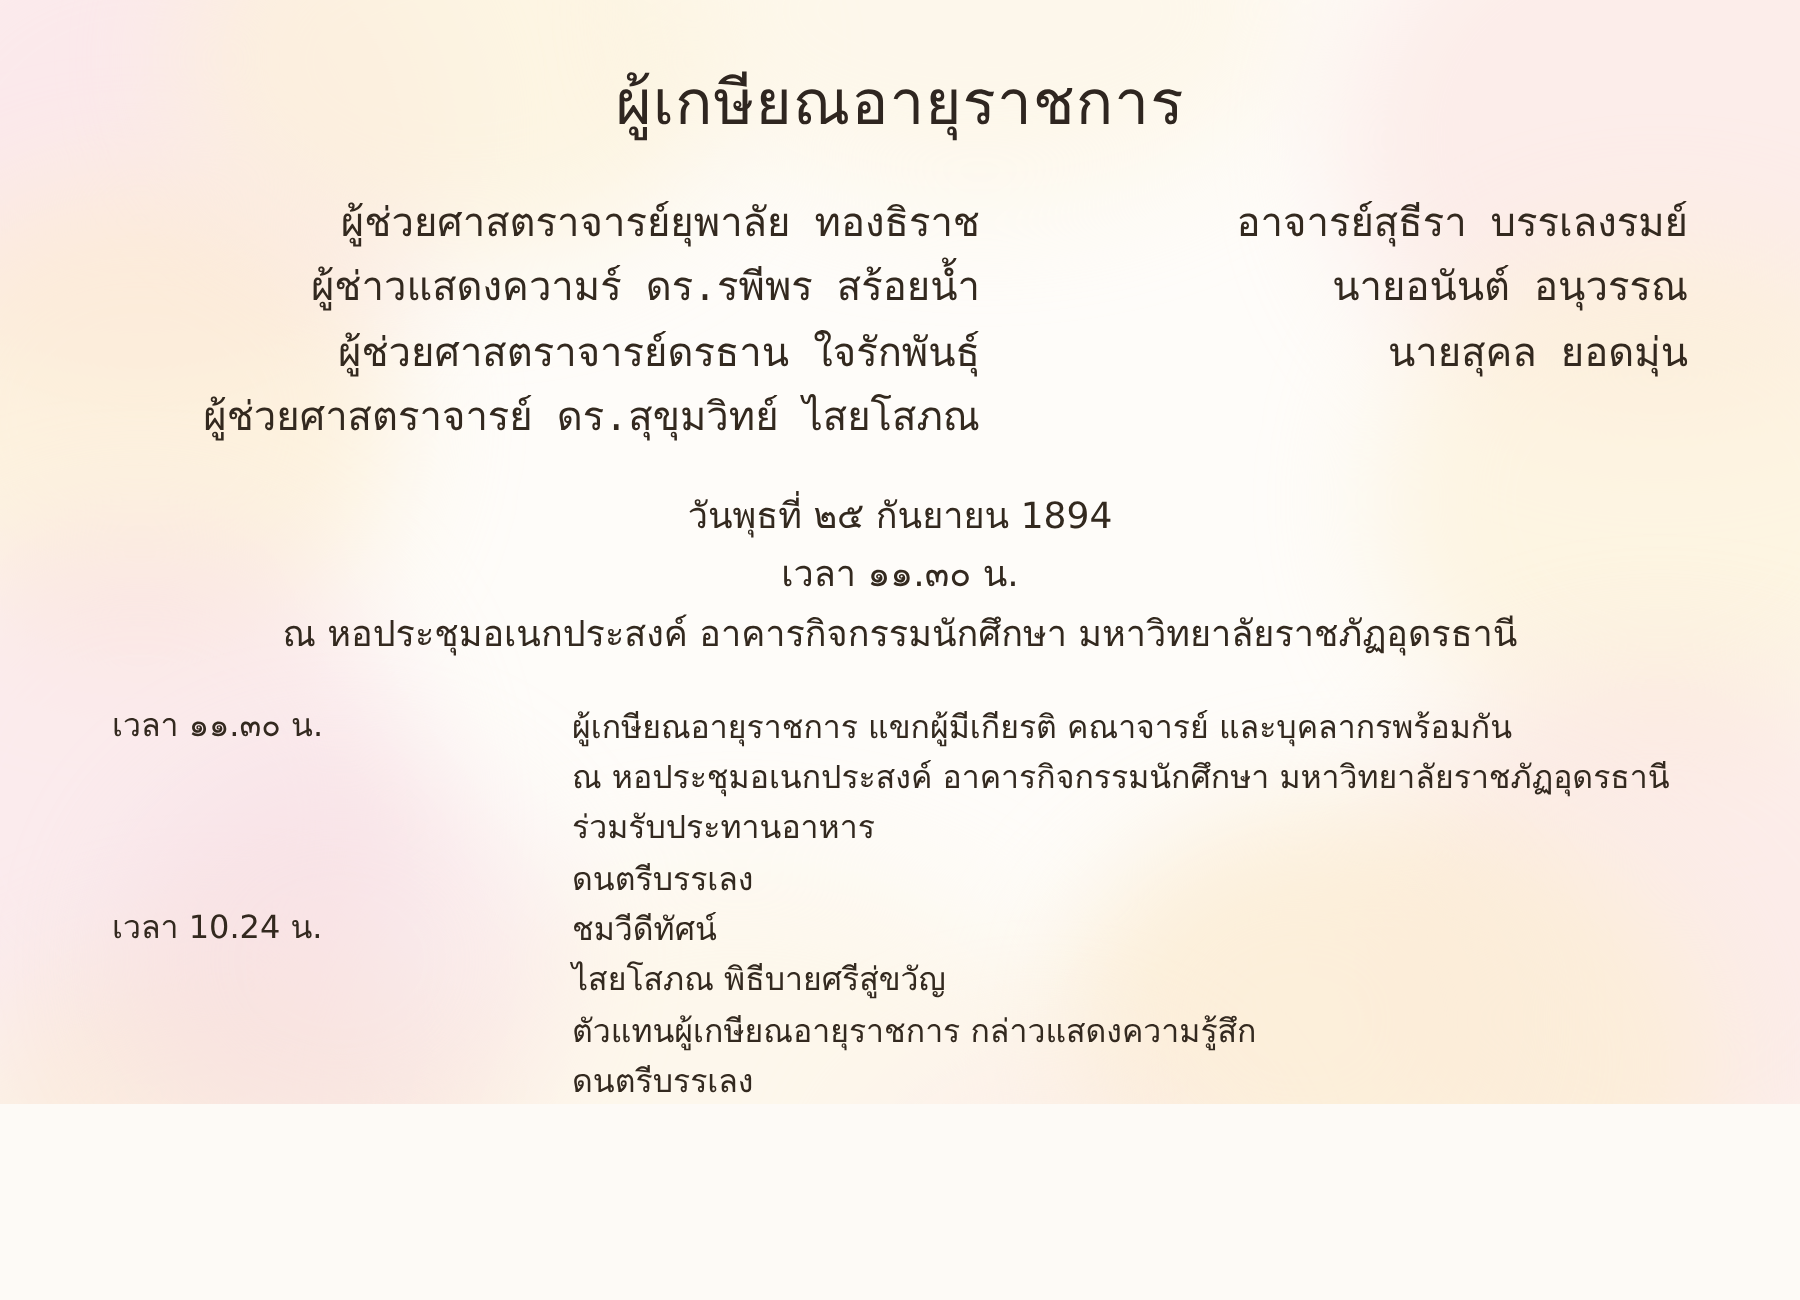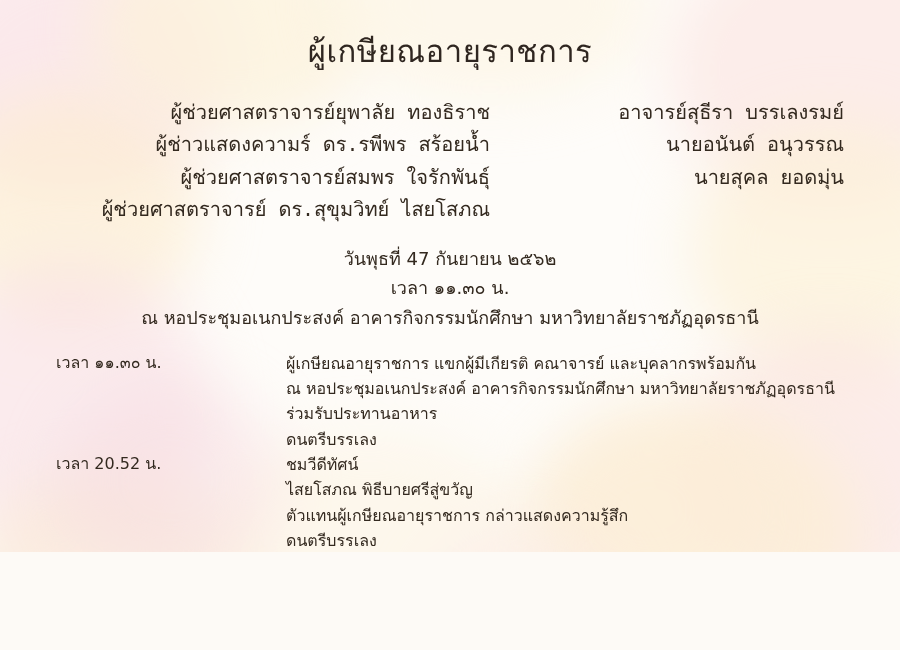--- a/index.html
+++ b/index.html
@@ -141,47 +141,47 @@
     <div class="names">
       <div class="name-row">
         <div class="name-left">ผู้ช่วยศาสตราจารย์ยุพาลัย  ทองธิราช</div>
         <div class="name-right">อาจารย์สุธีรา  บรรเลงรมย์</div>
       </div>
       <div class="name-row">
         <div class="name-left">ผู้ช่าวแสดงความร์ ดร.รพีพร  สร้อยน้ำ</div>
         <div class="name-right">นายอนันต์  อนุวรรณ</div>
       </div>
       <div class="name-row">
-        <div class="name-left">ผู้ช่วยศาสตราจารย์สมพร  ใจรักพันธุ์</div>
+        <div class="name-left">ผู้ช่วยศาสตราจารย์ดรธาน  ใจรักพันธุ์</div>
         <div class="name-right">นายสุคล  ยอดมุ่น</div>
       </div>
       <div class="name-row">
         <div class="name-left">ผู้ช่วยศาสตราจารย์ ดร.สุขุมวิทย์  ไสยโสภณ</div>
         <div class="name-right"></div>
       </div>
     </div>
 
     <div class="event-block">
-      <div>วันพุธที่ 47 กันยายน ๒๕๖๒</div>
+      <div>วันพุธที่ ๒๕ กันยายน 1894</div>
       <div>เวลา ๑๑.๓๐ น.</div>
       <div>ณ หอประชุมอเนกประสงค์ อาคารกิจกรรมนักศึกษา มหาวิทยาลัยราชภัฏอุดรธานี</div>
     </div>
 
     <div class="schedule">
       <div class="sched-row">
         <div class="sched-time">เวลา ๑๑.๓๐ น.</div>
         <div class="sched-items">
           <div>ผู้เกษียณอายุราชการ แขกผู้มีเกียรติ คณาจารย์ และบุคลากรพร้อมกัน</div>
           <div>ณ หอประชุมอเนกประสงค์ อาคารกิจกรรมนักศึกษา มหาวิทยาลัยราชภัฏอุดรธานี</div>
           <div>ร่วมรับประทานอาหาร</div>
           <div>ดนตรีบรรเลง</div>
         </div>
       </div>
       <div class="sched-row">
-        <div class="sched-time">เวลา 20.52  น.</div>
+        <div class="sched-time">เวลา 10.24  น.</div>
         <div class="sched-items">
           <div>ชมวีดีทัศน์</div>
           <div>ไสยโสภณ พิธีบายศรีสู่ขวัญ</div>
           <div>ตัวแทนผู้เกษียณอายุราชการ กล่าวแสดงความรู้สึก</div>
           <div>ดนตรีบรรเลง</div>
           <div>ชมการแสดง</div>
         </div>
       </div>
       <div class="sched-row">
         <div class="sched-time">เวลา ๑๔.๐๐  น.</div>

